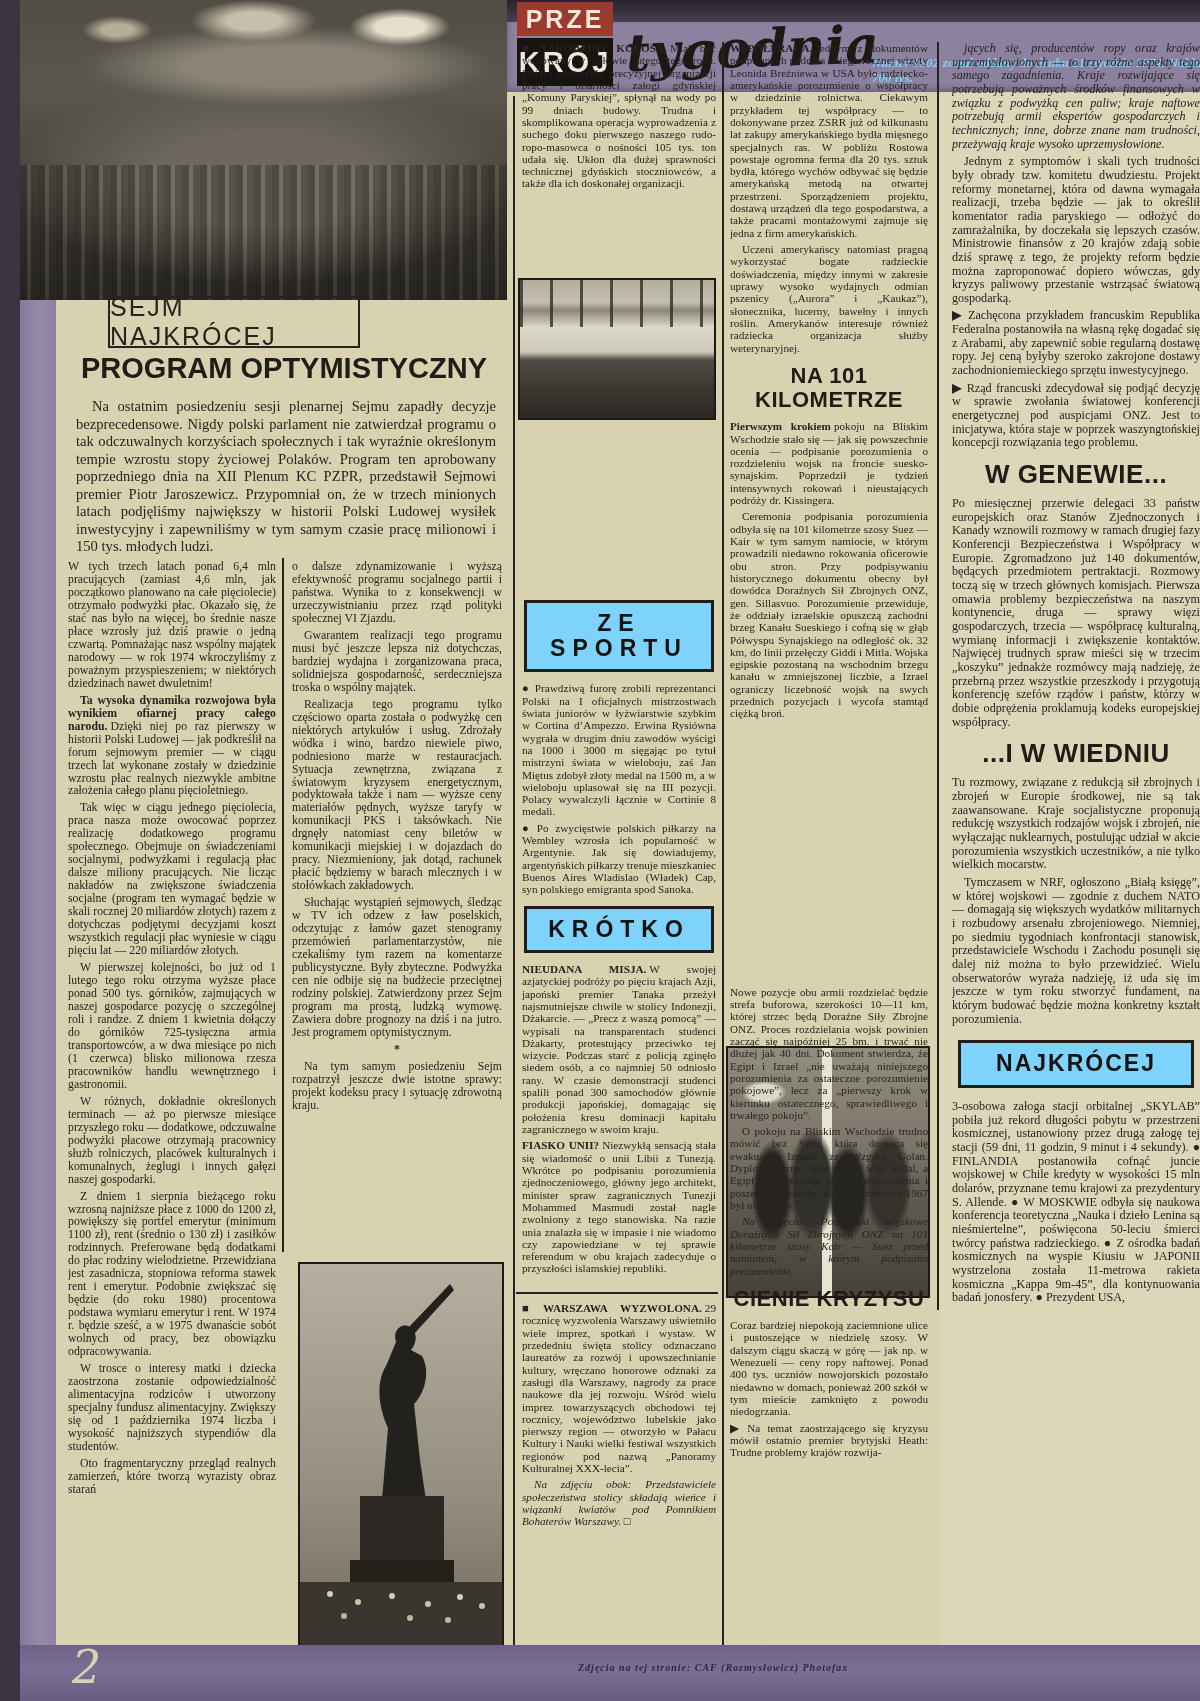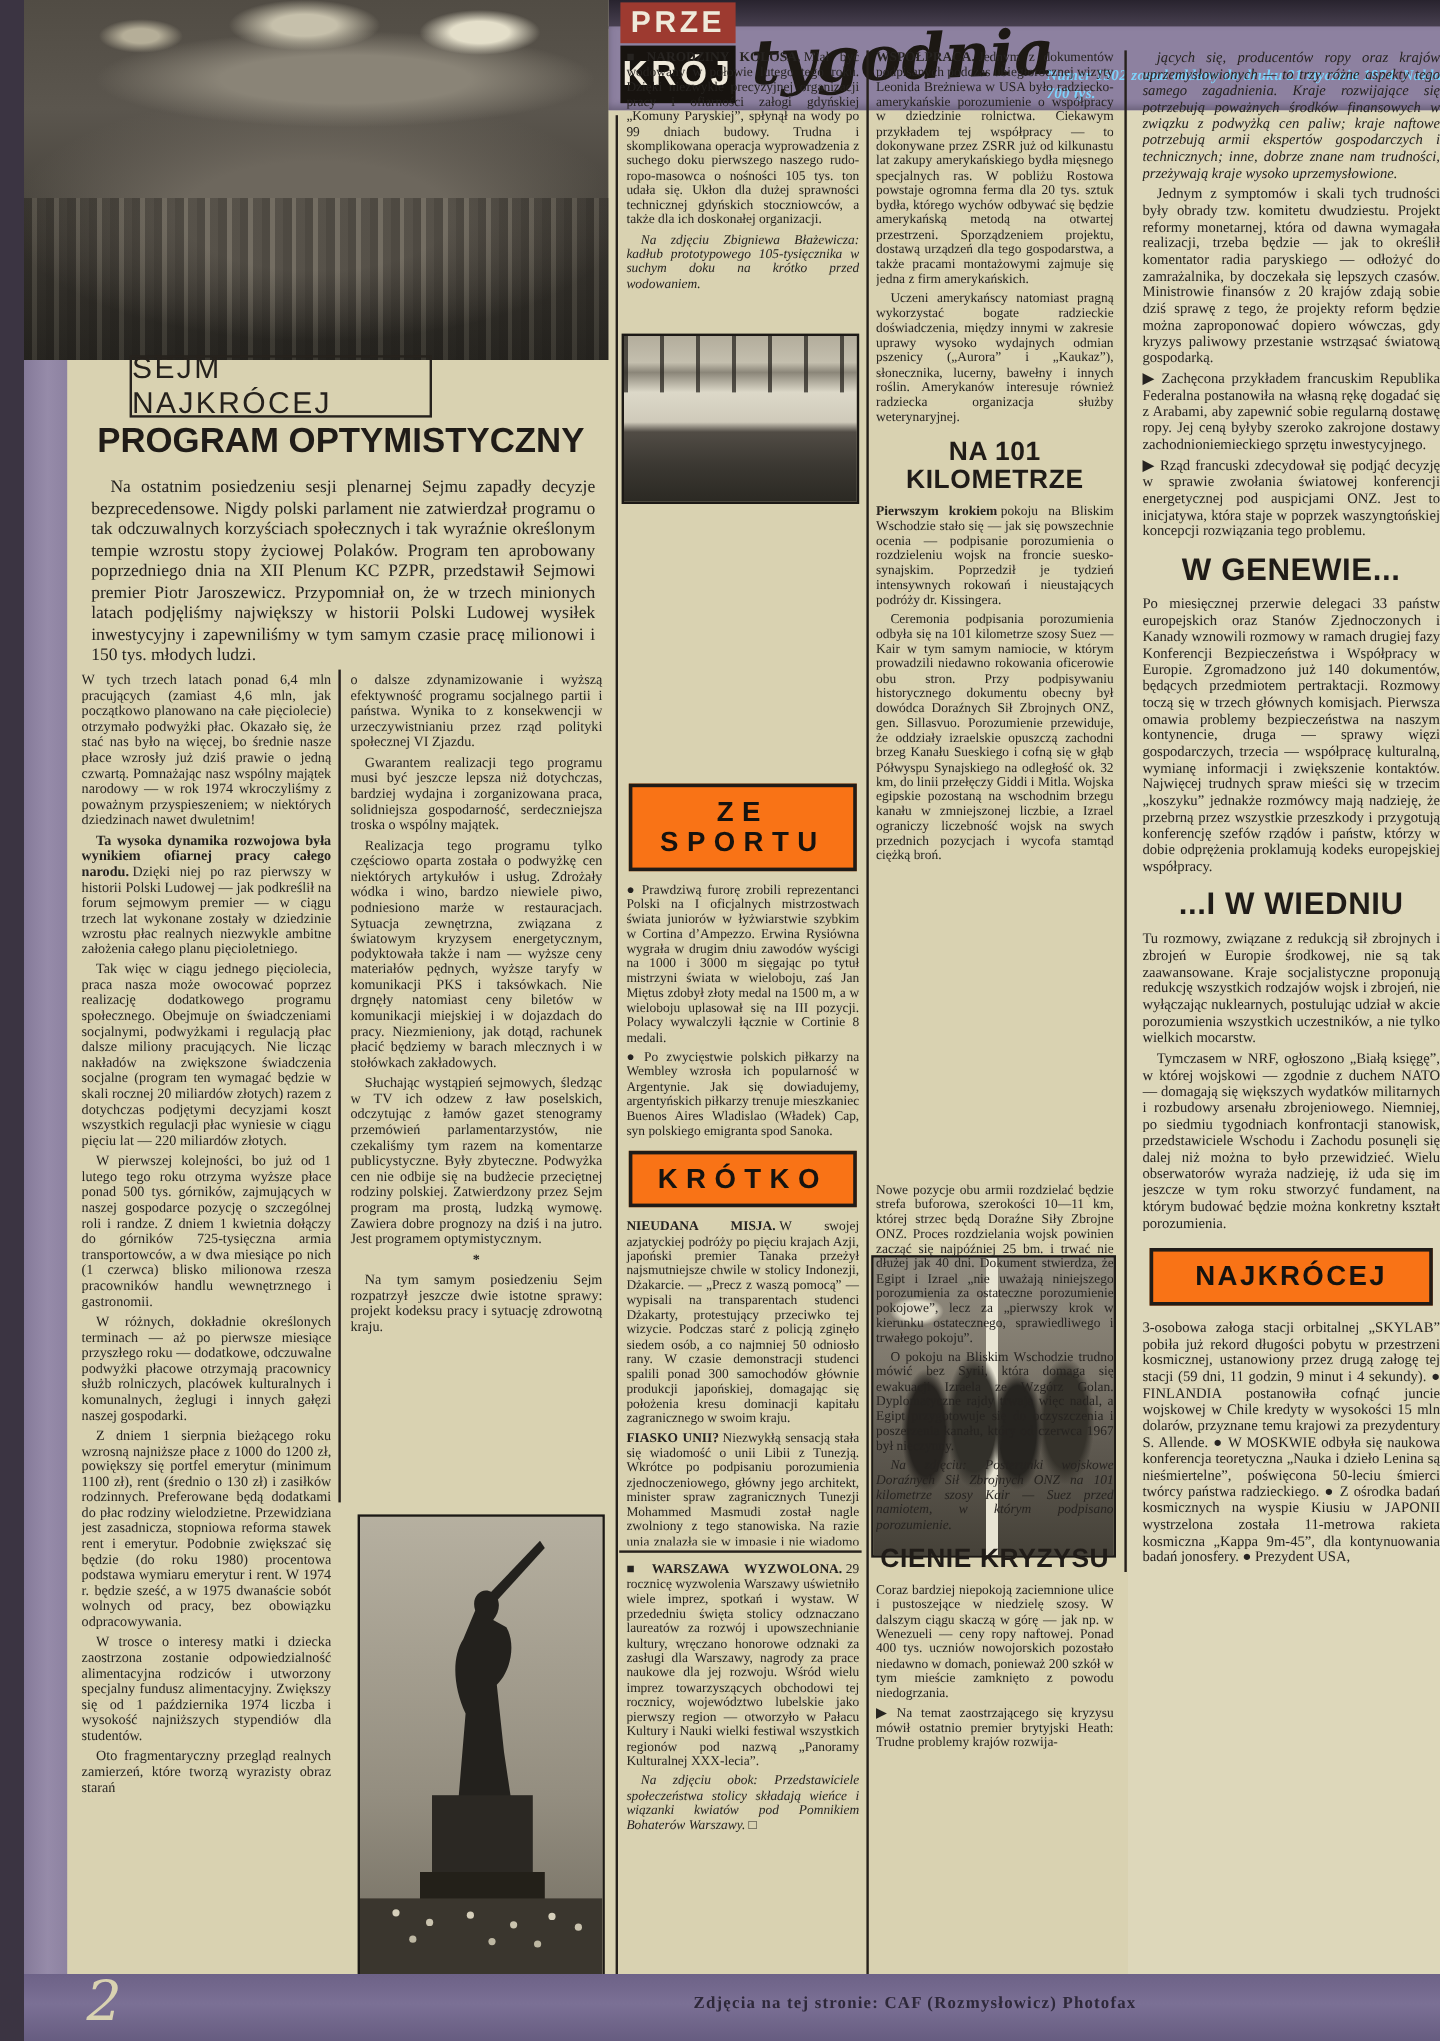--- a/index.html
+++ b/index.html
@@ -72,29 +72,29 @@
      font-family:"Liberation Sans",sans-serif;font-size:25px;letter-spacing:2px;
      display:flex;align-items:center;justify-content:center;color:#26221d;}
   #headline{left:48px;top:352px;width:432px;text-align:center;
      font-family:"Liberation Sans",sans-serif;font-weight:bold;font-size:29px;color:#201c18;}
   #intro{left:56px;top:398px;width:420px;height:158px;font-size:14.6px;line-height:1.2;
      text-align:justify;overflow:hidden;}
   #intro p{margin:0;text-indent:16px;}
   .subhead{font-family:Liberation Sans, sans-serif;font-weight:bold;text-align:center;
      font-size:22px;letter-spacing:.5px;margin:10px 0 8px 0;text-indent:0;color:#201c18;}
   .boxed-head{font-family:"Liberation Sans",sans-serif;font-weight:bold;text-align:center;
-     border:3.5px solid #201c18;background:#f97316;color:#16130f;
+     border:3.5px solid #201c18;background:#7dd3fc;color:#16130f;
      padding:8px 0;margin:10px 2px 10px 2px;font-size:23px;letter-spacing:7px;text-indent:0;}
   #najkrocej-box{letter-spacing:2px;margin:14px 6px 12px 6px;}
   
   #footer-bar{left:0;top:1645px;width:1200px;height:56px;
      background:linear-gradient(180deg,#6d6287 0%,#7b7095 45%,#665c80 100%);}
   #page-num{left:52px;top:1640px;font-family:"DejaVu Serif",serif;font-style:italic;
      font-size:46px;color:#d9d2b1;}
-  #credit{left:558px;top:1662px;font-weight:bold;font-size:14px;
+  #credit{left:558px;top:1662px;font-style:italic;font-weight:bold;font-size:10px;
      color:#2e2839;letter-spacing:1px;}
 </style>
 </head>
 <body>
 
 <div id="page">
 
   <div class="abs" id="paper"></div>
   <div class="abs" id="paper-tint"></div>
   <div class="abs" id="top-dark"></div>
@@ -167,21 +167,20 @@
       <p class="para"><span>Realizacja tego programu tylko częściowo oparta została o podwyżkę cen niektórych artykułów i usług. Zdrożały wódka i wino, bardzo niewiele piwo, podniesiono marże w restauracjach. Sytuacja zewnętrzna, związana z światowym kryzysem energetycznym, podyktowała także i nam — wyższe ceny materiałów pędnych, wyższe taryfy w komunikacji PKS i taksówkach. Nie drgnęły natomiast ceny biletów w komunikacji miejskiej i w dojazdach do pracy. Niezmieniony, jak dotąd, rachunek płacić będziemy w barach mlecznych i w stołówkach zakładowych.</span></p>
       <p class="para"><span>Słuchając wystąpień sejmowych, śledząc w TV ich odzew z ław poselskich, odczytując z łamów gazet stenogramy przemówień parlamentarzystów, nie czekaliśmy tym razem na komentarze publicystyczne. Były zbyteczne. Podwyżka cen nie odbije się na budżecie przeciętnej rodziny polskiej. Zatwierdzony przez Sejm program ma prostą, ludzką wymowę. Zawiera dobre prognozy na dziś i na jutro. Jest programem optymistycznym.</span></p>
       <p class="para p-ctr"><span>*</span></p>
       <p class="para"><span>Na tym samym posiedzeniu Sejm rozpatrzył jeszcze dwie istotne sprawy: projekt kodeksu pracy i sytuację zdrowotną kraju.</span></p>
     </div>
 
   <div class="abs col" id="col-3" style="left:502px;top:42px;width:194px;height:1246px;">
     <div>
 
     <p class="para p-noind"><b class="pmark">■</b><b class="plead">NARODZINY KOLOSA.</b><span>Miał być wodowany w połowie lutego tego roku. Dzięki niezwykle precyzyjnej organizacji pracy i ofiarności załogi gdyńskiej „Komuny Paryskiej”, spłynął na wody po 99 dniach budowy. Trudna i skomplikowana operacja wyprowadzenia z suchego doku pierwszego naszego rudo-ropo-masowca o nośności 105 tys. ton udała się. Ukłon dla dużej sprawności technicznej gdyńskich stoczniowców, a także dla ich doskonałej organizacji.</span></p>
-        <p class="para p-it"><span>Na zdjęciu Zbigniewa Błażewicza: kadłub prototypowego 105-tysięcznika w suchym doku na krótko przed wodowaniem.</span></p>
       </div>
     <div style="height:396px;"></div>
     <div class="boxed-head">ZE SPORTU</div>
     <div>
 
     <p class="para p-noind"><b class="pmark">●</b><span>Prawdziwą furorę zrobili reprezentanci Polski na I oficjalnych mistrzostwach świata juniorów w łyżwiarstwie szybkim w Cortina d’Ampezzo. Erwina Rysiówna wygrała w drugim dniu zawodów wyścigi na 1000 i 3000 m sięgając po tytuł mistrzyni świata w wieloboju, zaś Jan Miętus zdobył złoty medal na 1500 m, a w wieloboju uplasował się na III pozycji. Polacy wywalczyli łącznie w Cortinie 8 medali.</span></p>
         <p class="para p-noind"><b class="pmark">●</b><span>Po zwycięstwie polskich piłkarzy na Wembley wzrosła ich popularność w Argentynie. Jak się dowiadujemy, argentyńskich piłkarzy trenuje mieszkaniec Buenos Aires Wladislao (Władek) Cap, syn polskiego emigranta spod Sanoka.</span></p>
       </div>
     <div class="boxed-head">KRÓTKO</div>
     <div>

